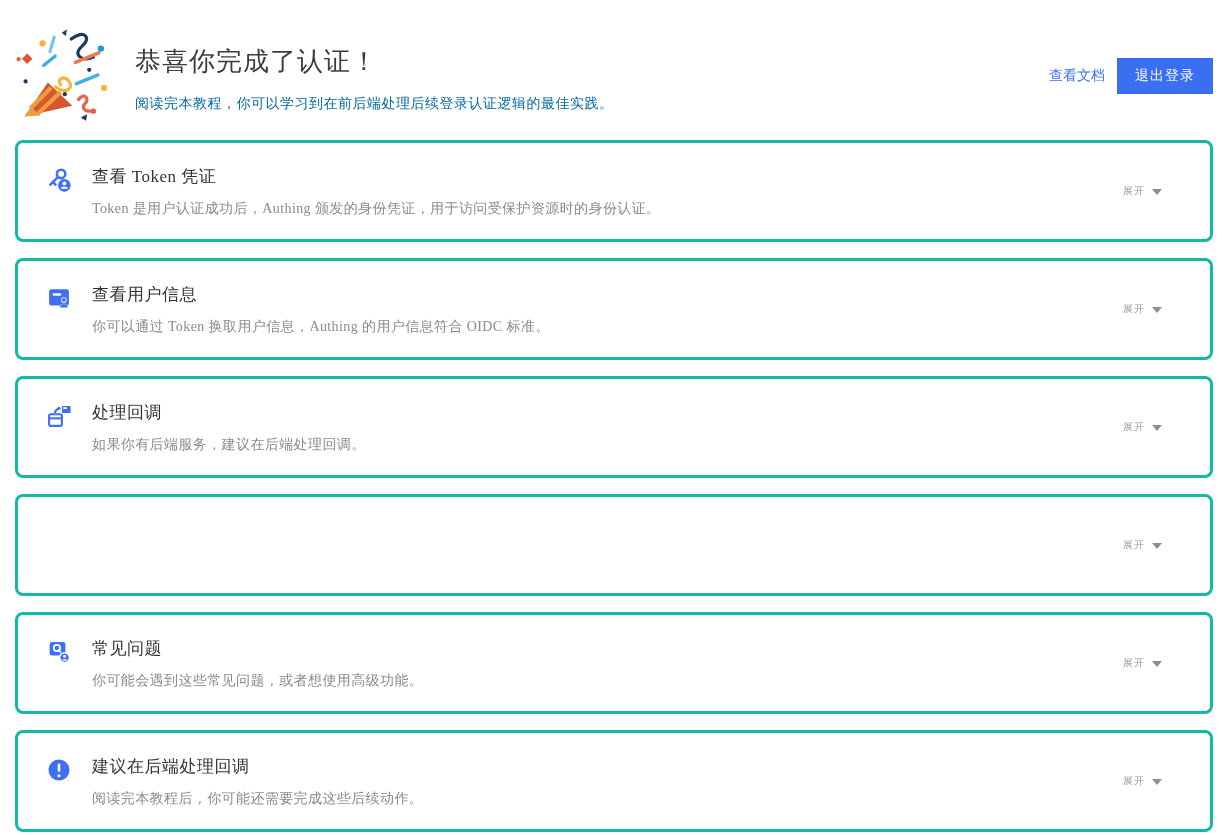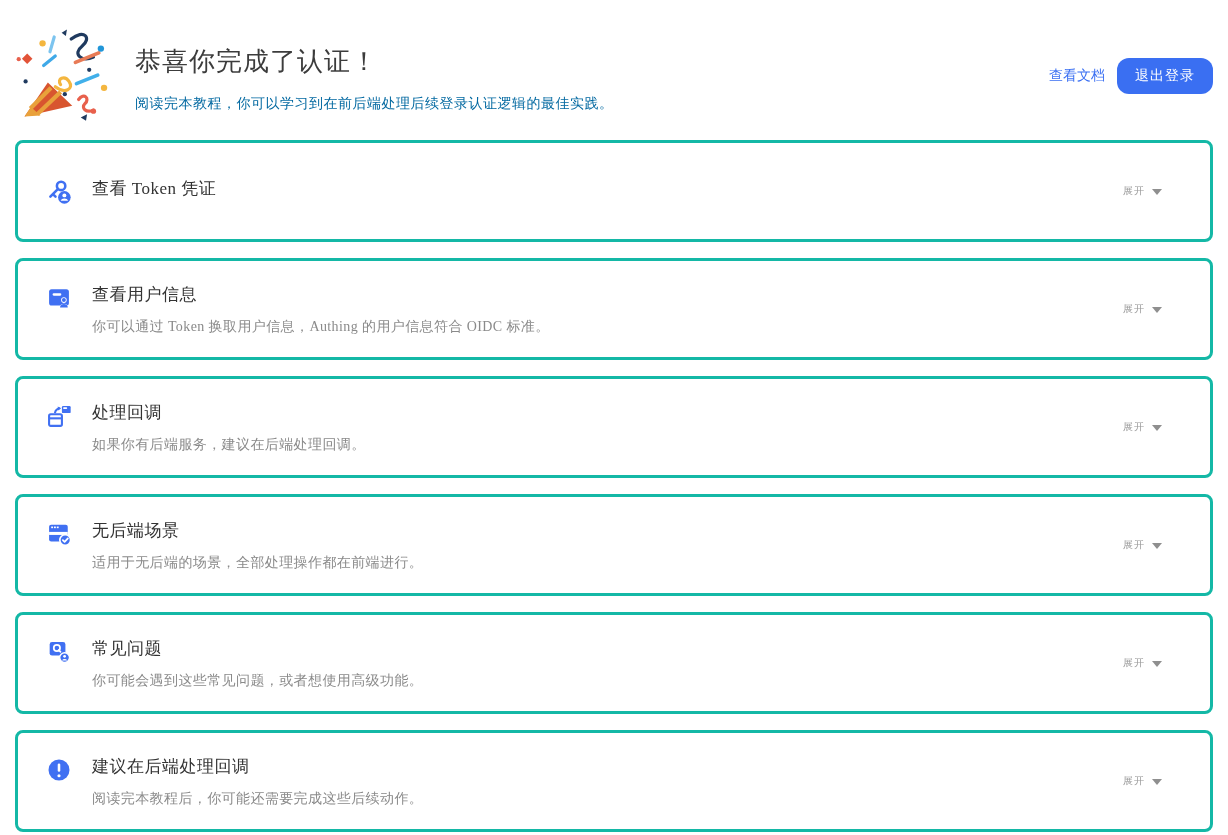--- a/index.html
+++ b/index.html
@@ -13,21 +13,21 @@
 
   
   .header { display: flex; align-items: flex-start; height: 122px; padding-top: 8px; }
   .popper-wrap { width: 106px; height: 106px; flex: none; }
   .header-text { margin-left: 14px; padding-top: 24px; flex: 1; min-width: 0; }
   .page-title { font-size: 26px; font-weight: 500; color: #3c3c3c; letter-spacing: 1px; }
   .page-subtitle { margin-top: 16px; font-size: 14px; color: #0369a1; letter-spacing: .5px; }
   .header-actions { display: flex; align-items: center; gap: 12px; padding-top: 38px; flex: none; margin-right: 0; }
   .docs-link { font-size: 14px; color: #3a6ff2; text-decoration: none; cursor: pointer; white-space: nowrap; }
   .logout-btn {
-    background: #3a6ff2; color: #ffffff; border: none; border-radius: 12px;
+    background: #3a6ff2; color: #ffffff; border: none; border-radius: 0;
     font-size: 14px; padding: 9px 18px; cursor: pointer; white-space: nowrap;
     font-family: inherit; letter-spacing: 1px;
   }
 
   
   .cards { display: flex; flex-direction: column; gap: 16px; margin-top: 6px; }
   .card {
     background: #ffffff; border: 3px solid #14b8a6; border-radius: 8px;
     height: 102px; display: flex; align-items: center; padding: 0 48px 0 27px;
   }
@@ -107,20 +107,21 @@
           <svg viewBox="0 0 24 24">
             <circle cx="13.8" cy="6.8" r="3.6" fill="none" stroke="#4070f2" stroke-width="2.2"></circle>
             <path d="M11.2 9.4 L4.6 16 M6.8 13.8 L9 16" fill="none" stroke="#4070f2" stroke-width="2.2" stroke-linecap="round"></path>
             <circle cx="16.6" cy="16.6" r="5.4" fill="#4070f2"></circle>
             <circle cx="16.6" cy="14.9" r="1.7" fill="#ffffff"></circle>
             <path d="M13.4 19.6 a3.3 2.7 0 0 1 6.4 0 z" fill="#ffffff"></path>
           </svg>
         </span>
         <div>
           <div class="card-title">查看 Token 凭证</div>
+          <div class="card-desc">Token 是用户认证成功后，Authing 颁发的身份凭证，用于访问受保护资源时的身份认证。</div>
         </div>
       </div>
       <div class="expand-toggle">
         <span>展开</span>
         <span class="caret-down"></span>
       </div>
     </div>
 
     <div class="card">
       <div class="card-main">
@@ -162,37 +163,20 @@
           <div class="card-desc">如果你有后端服务，建议在后端处理回调。</div>
         </div>
       </div>
       <div class="expand-toggle">
         <span>展开</span>
         <span class="caret-down"></span>
       </div>
     </div>
 
     <div class="card">
-      <div class="card-main">
-        <span class="card-icon">
-          <svg viewBox="0 0 24 24">
-            <rect x="3.5" y="4" width="16" height="14.5" rx="1.8" fill="#4070f2"></rect>
-            <rect x="5.3" y="5.6" width="1.6" height="1.4" fill="#ffffff"></rect>
-            <rect x="7.7" y="5.6" width="1.6" height="1.4" fill="#ffffff"></rect>
-            <rect x="10.1" y="5.6" width="1.6" height="1.4" fill="#ffffff"></rect>
-            <rect x="3.5" y="10.2" width="16" height="2.6" fill="#ffffff"></rect>
-            <circle cx="17.3" cy="17.2" r="4.6" fill="#4070f2" stroke="#ffffff" stroke-width="1.4"></circle>
-            <path d="M15.3 17.2 l1.5 1.5 l2.8 -3" fill="none" stroke="#ffffff" stroke-width="1.5" stroke-linecap="round" stroke-linejoin="round"></path>
-          </svg>
-        </span>
-        <div>
-          <div class="card-title">无后端场景</div>
-          <div class="card-desc">适用于无后端的场景，全部处理操作都在前端进行。</div>
-        </div>
-      </div>
       <div class="expand-toggle">
         <span>展开</span>
         <span class="caret-down"></span>
       </div>
     </div>
 
     <div class="card">
       <div class="card-main">
         <span class="card-icon">
           <svg viewBox="0 0 24 24">

